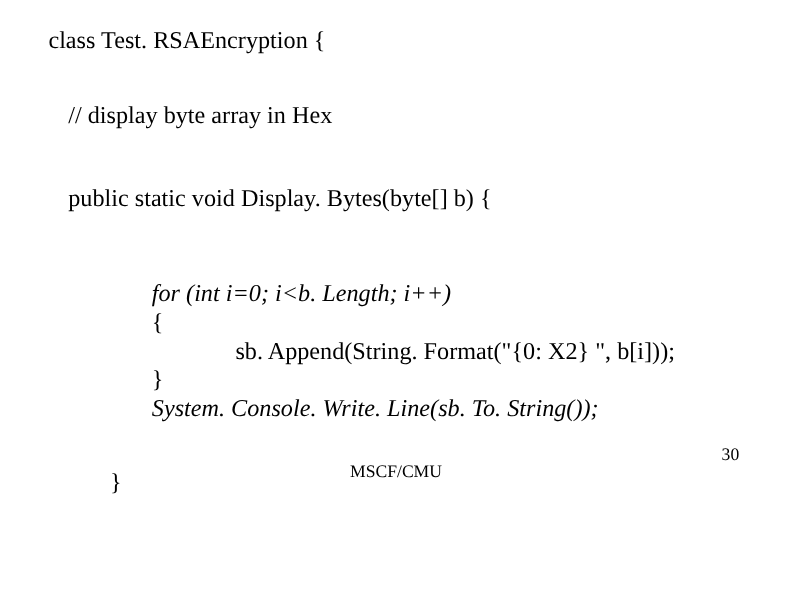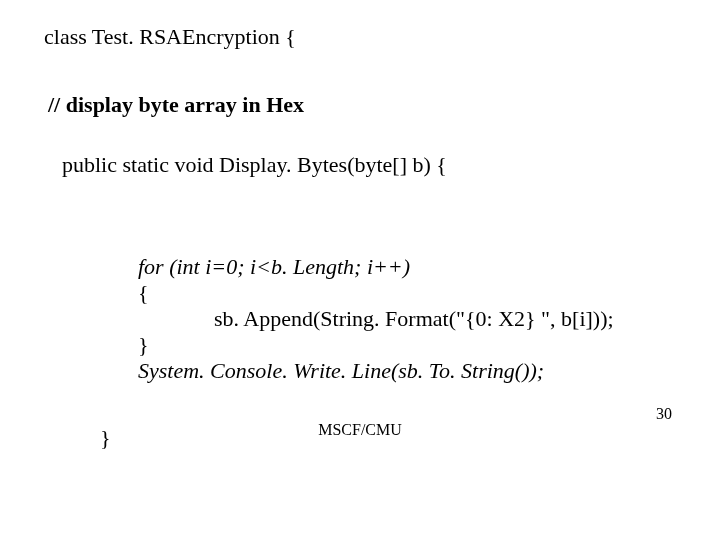--- a/index.html
+++ b/index.html
@@ -37,23 +37,23 @@
     font-size: 16px;
   }
 </style>
 </head>
 <body>
 
 <div class="slide">
 
   <div class="line" style="left:44px; top:24px;">class Test. RSAEncryption {</div>
 
-  <div class="line" style="left:48px; top:92px;font-weight:bold;">// display byte array in Hex</div>
+  <div class="line" style="left:62px; top:92px;">// display byte array in Hex</div>
 
-  <div class="line" style="left:62px; top:152px;">public static void Display. Bytes(byte[] b) {</div>
+  <div class="line" style="left:62px; top:167px;">public static void Display. Bytes(byte[] b) {</div>
 
   <div class="line" style="left:138px; top:254px;font-style:italic;">for (int i=0; i&lt;b. Length; i++)</div>
   <div class="line" style="left:138px; top:280px;">{</div>
   <div class="line" style="left:214px; top:306px;">sb. Append(String. Format("{0: X2} ", b[i]));</div>
   <div class="line" style="left:138px; top:332px;">}</div>
   <div class="line" style="left:138px; top:358px;font-style:italic;">System. Console. Write. Line(sb. To. String());</div>
 
   <div class="line" style="left:100px; top:425px;">}</div>
 
   <div class="footer-center">MSCF/CMU</div>

